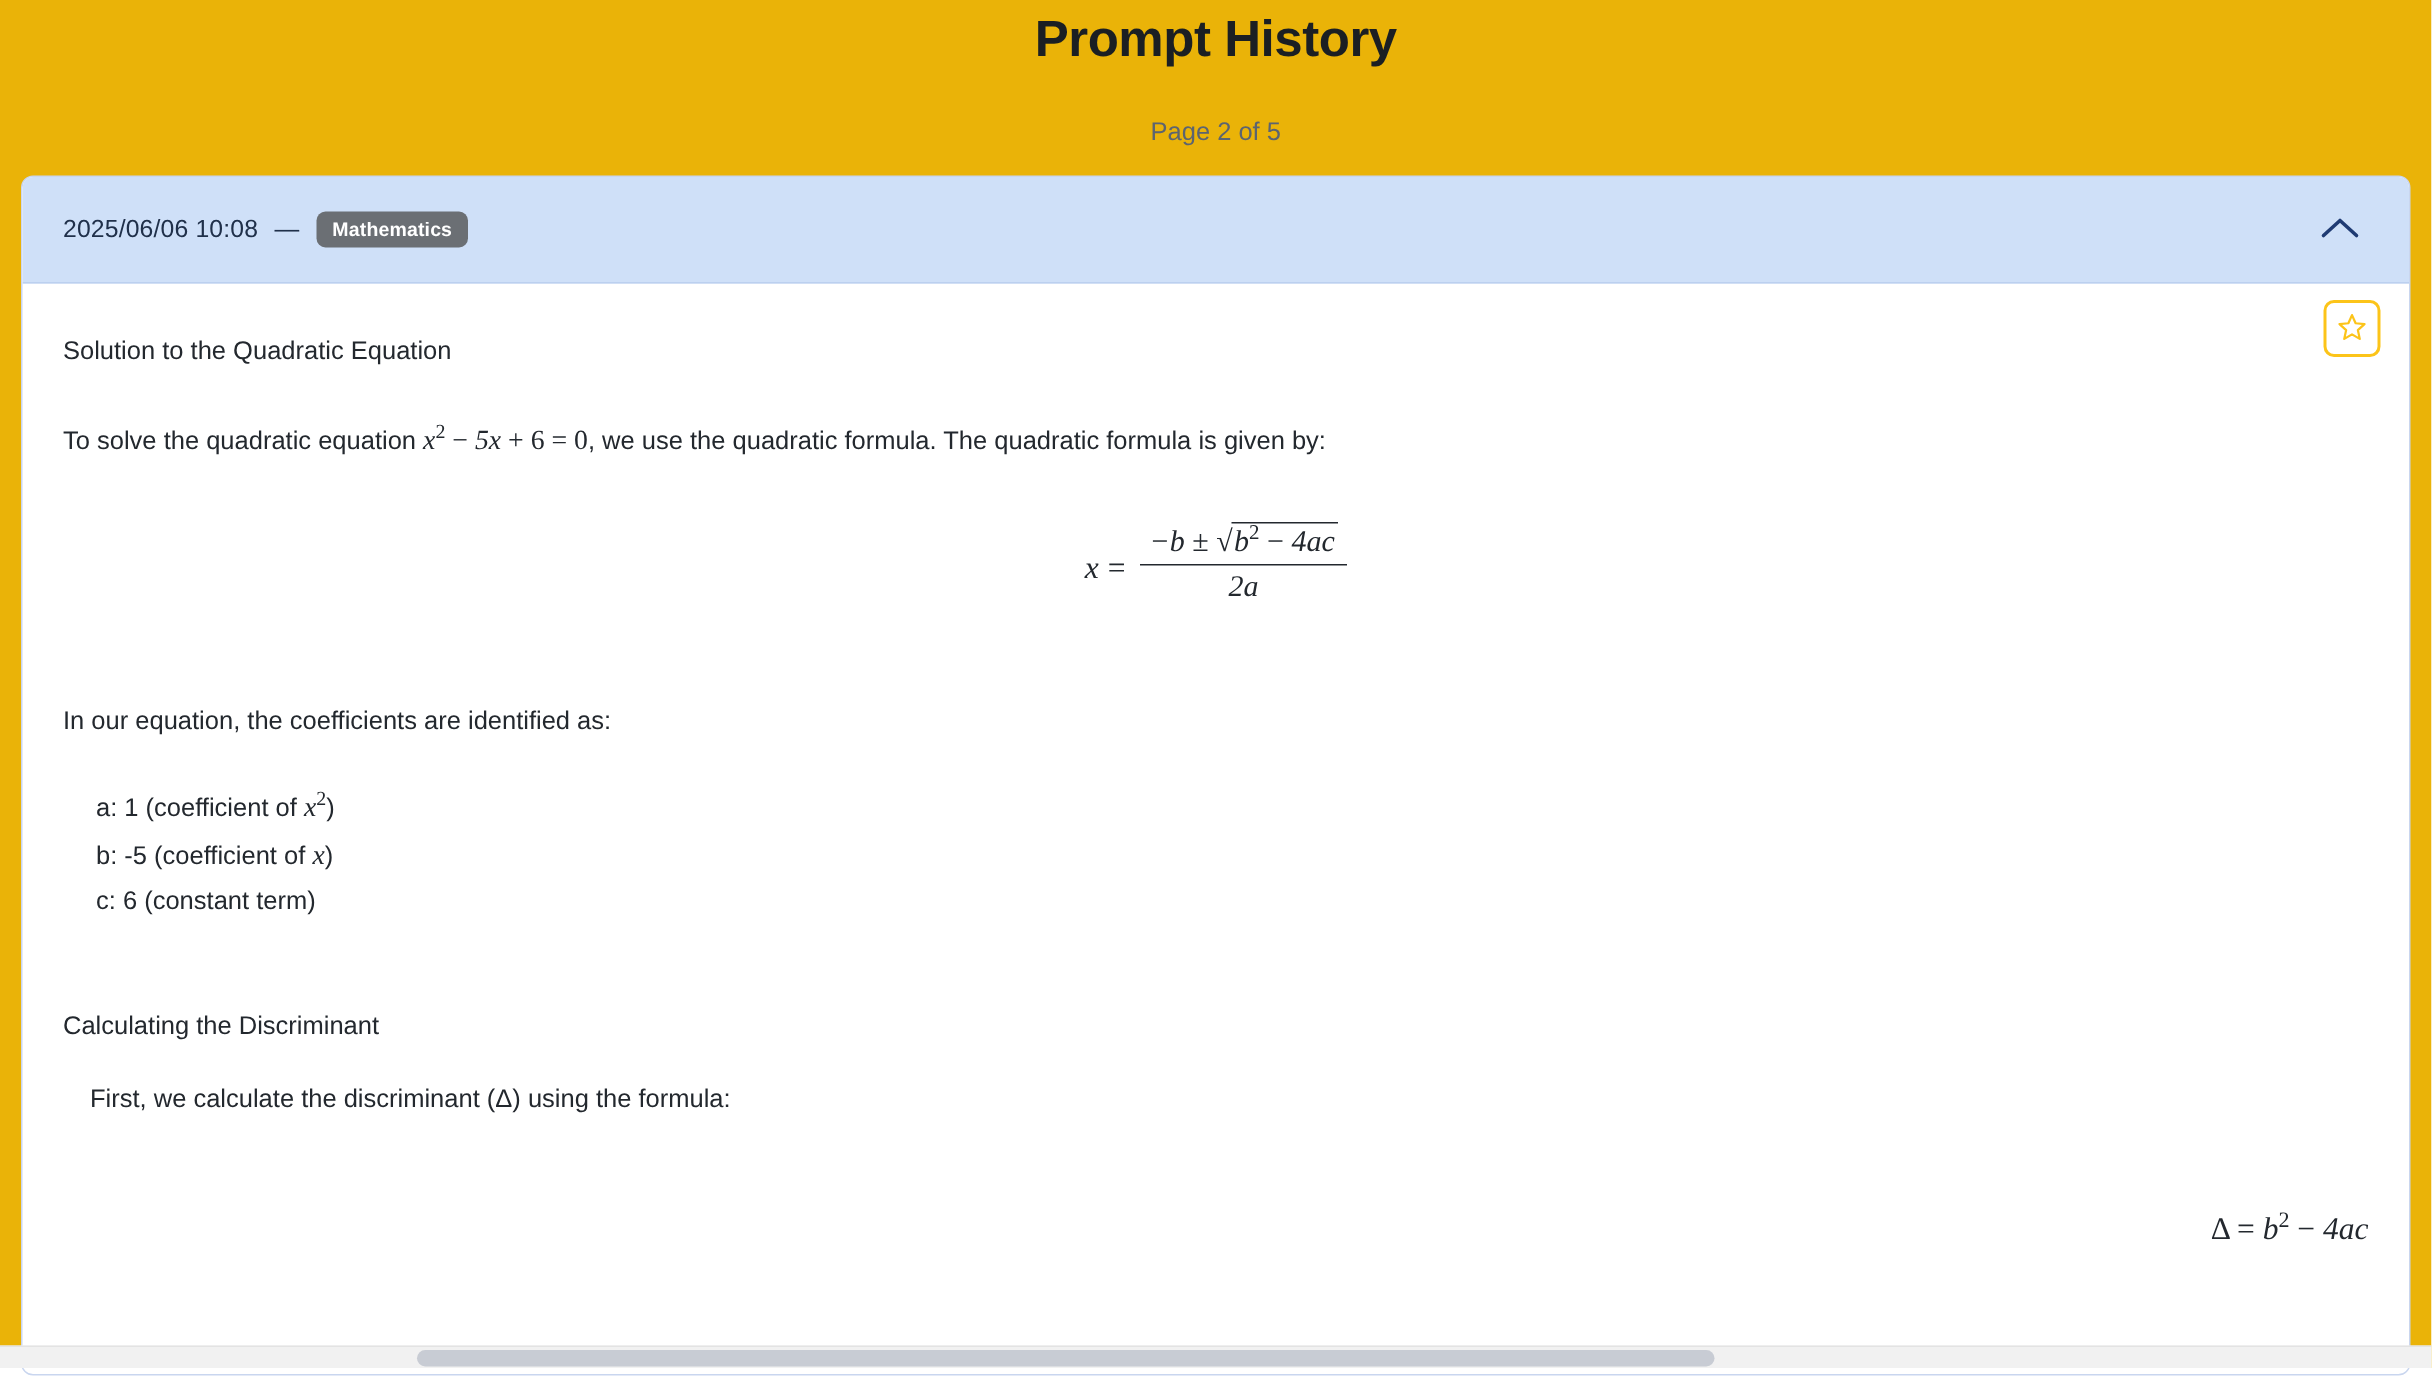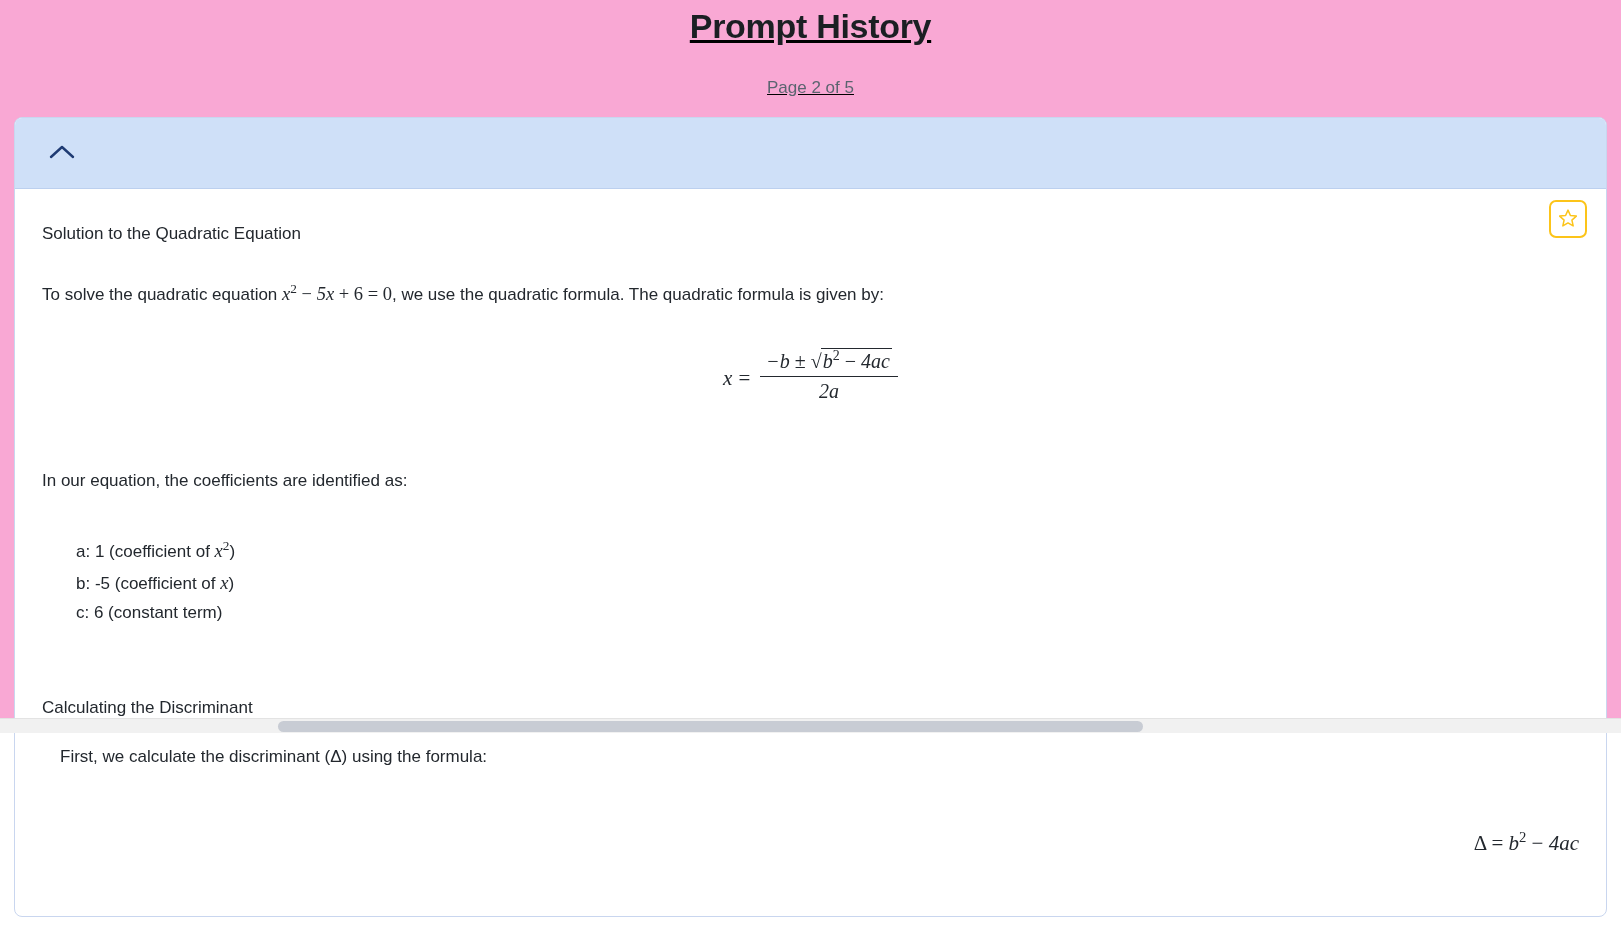--- a/index.html
+++ b/index.html
@@ -4,24 +4,23 @@
 <style>
   * { box-sizing: border-box; }
   html, body {
     margin: 0; padding: 0;
     width: 1621px; height: 932px;
     background: #ffffff;
     font-family: "Liberation Sans", sans-serif;
     overflow: hidden;
   }
   .page {
-    width: 1621px; height: 733px;
+    width: 1621px; height: 912px;
     position: relative;
-    background: #f9a8d4;
-    text-decoration: underline;
+    background: #eab308;
   }
   .page-title {
     text-align: center;
     font-size: 34px;
     font-weight: 700;
     color: #1b1f23;
     letter-spacing: -0.3px;
     margin: 0;
     padding-top: 6px;
     line-height: 1.2;
@@ -184,21 +183,21 @@
     border-top: 1.2px solid #23282e;
     padding: 1px 2px 0 2px;
     margin-left: -1px;
   }
   .sqrt-sign {
     font-style: normal;
     font-size: 20px;
     padding-right: 0px;
   }
   .coeff-list {
-    margin: 12px;
+    margin: 0;
     padding: 30px 0 0 22px;
     list-style: none;
   }
   .coeff-list li {
     font-size: 17px;
     color: #23282e;
     line-height: 1.7;
   }
   .section-sub {
     font-size: 17px;
@@ -244,20 +243,25 @@
 <body>
 
 <div class="page">
 
   <h1 class="page-title">Prompt History</h1>
   <div class="page-subtitle">Page 2 of 5</div>
 
   <div class="card">
 
     <div class="card-header">
+      <div class="card-header-left">
+        <span class="timestamp">2025/06/06 10:08</span>
+        <span class="dash">—</span>
+        <span class="tag-badge">Mathematics</span>
+      </div>
       <button class="collapse-btn">
         <span>
           <svg width="26" height="16" viewBox="0 0 26 16">
             <polyline points="2,13 13,3 24,13" fill="none" stroke="#1f3b73" stroke-width="2.4" stroke-linecap="round" stroke-linejoin="round"></polyline>
           </svg>
         </span>
       </button>
     </div>
 
     <div class="card-body">

